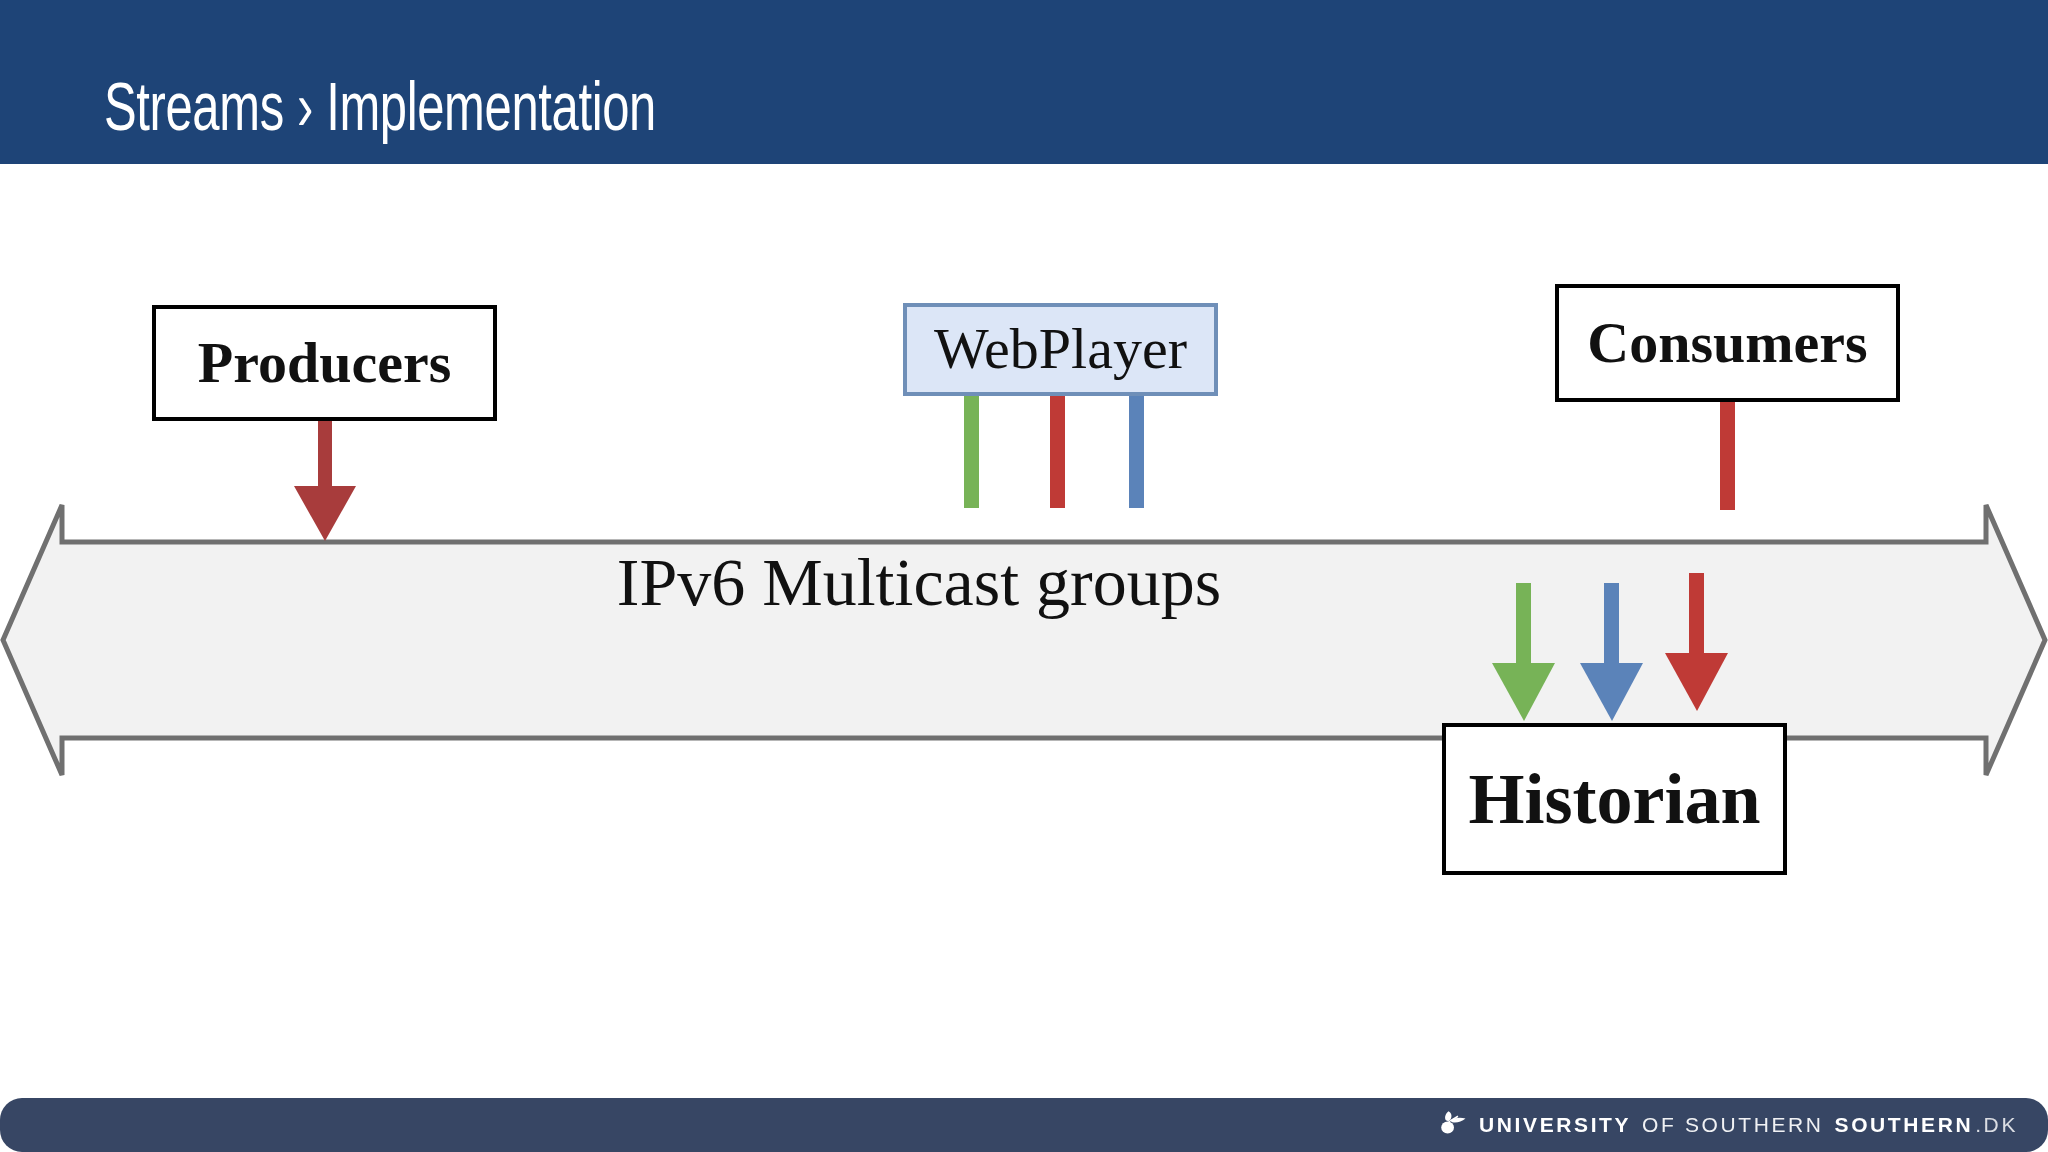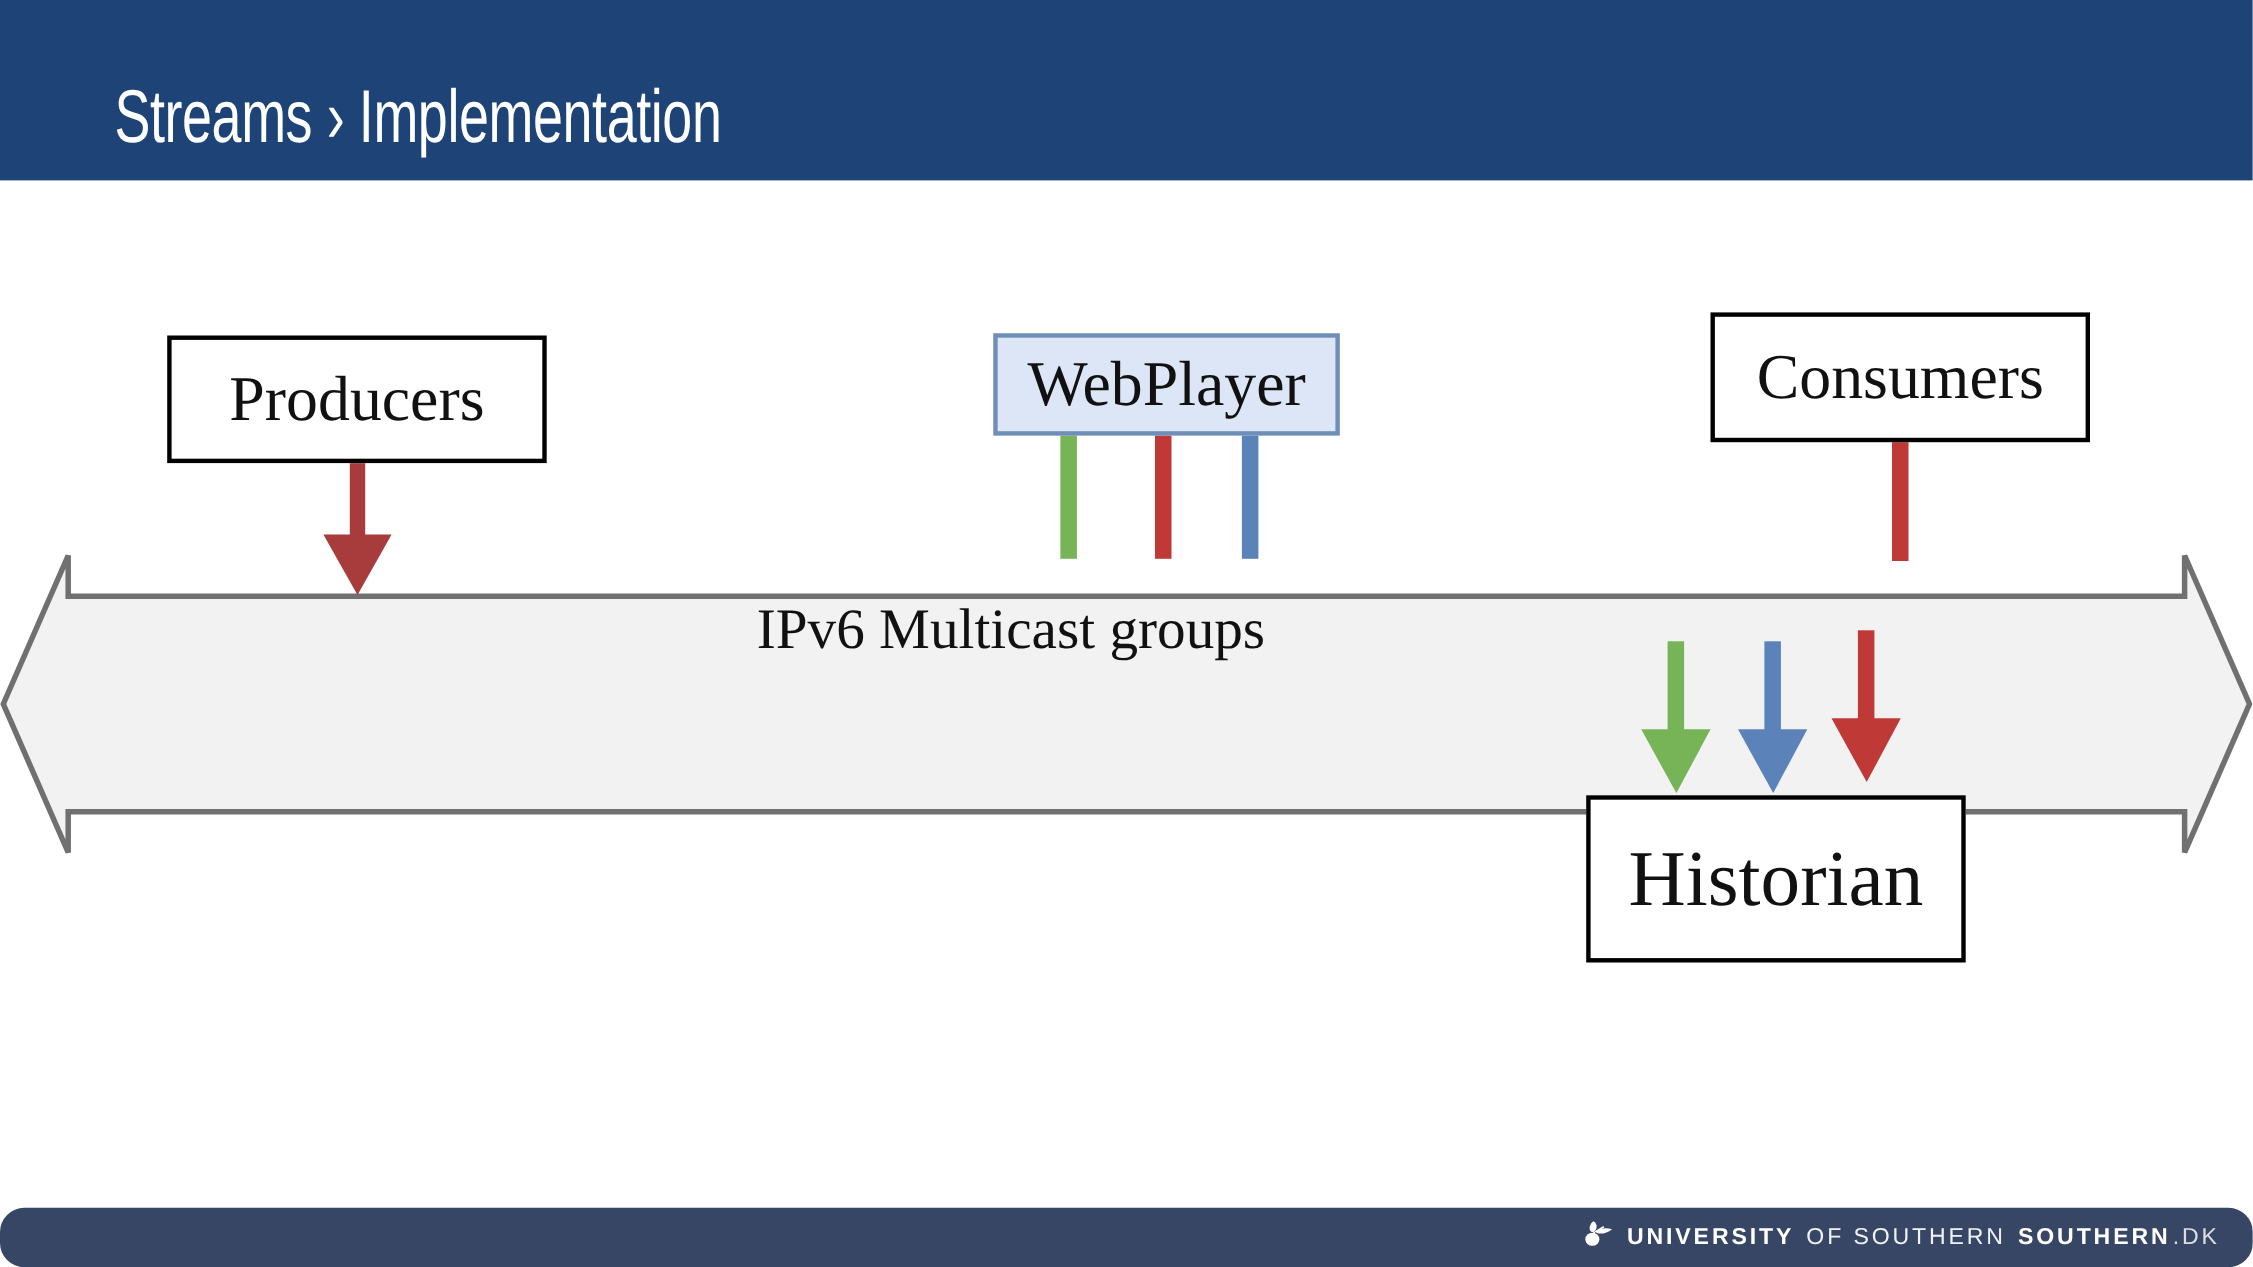--- a/index.html
+++ b/index.html
@@ -58,41 +58,42 @@
     justify-content: center;
     font-family: "Liberation Serif", "DejaVu Serif", serif;
     color: #111111;
     text-align: center;
     line-height: 1.12;
   }
   .node-plain {
     background: #ffffff;
     border: 4px solid #000000;
     font-size: 58px;
+    font-weight: bold;
   }
   .node-highlight {
     background: #dce6f7;
     border: 4px solid #6f8fb8;
     font-size: 58px;
   }
 
   #producers-box  { left: 152px; top: 117px; width: 345px; height: 116px; }
   #webplayer-box  { left: 903px; top: 115px; width: 315px; height: 93px; }
   #consumers-box  { left: 1555px; top: 96px; width: 345px; height: 118px; }
   #historian-box  { left: 1442px; top: 535px; width: 345px; height: 152px;
                     flex-direction: column; font-size: 72px; border-width: 4px; }
 
   .bus-label {
     position: absolute;
     left: 0;
     top: 355px;
     width: 1838px;
     text-align: center;
     font-family: "Liberation Serif", "DejaVu Serif", serif;
-    font-size: 52px;
+    font-size: 68px;
     color: #111111;
     pointer-events: none;
   }
 
   
   .slide-footer {
     position: absolute;
     left: 0;
     top: 1098px;
     width: 2048px;

